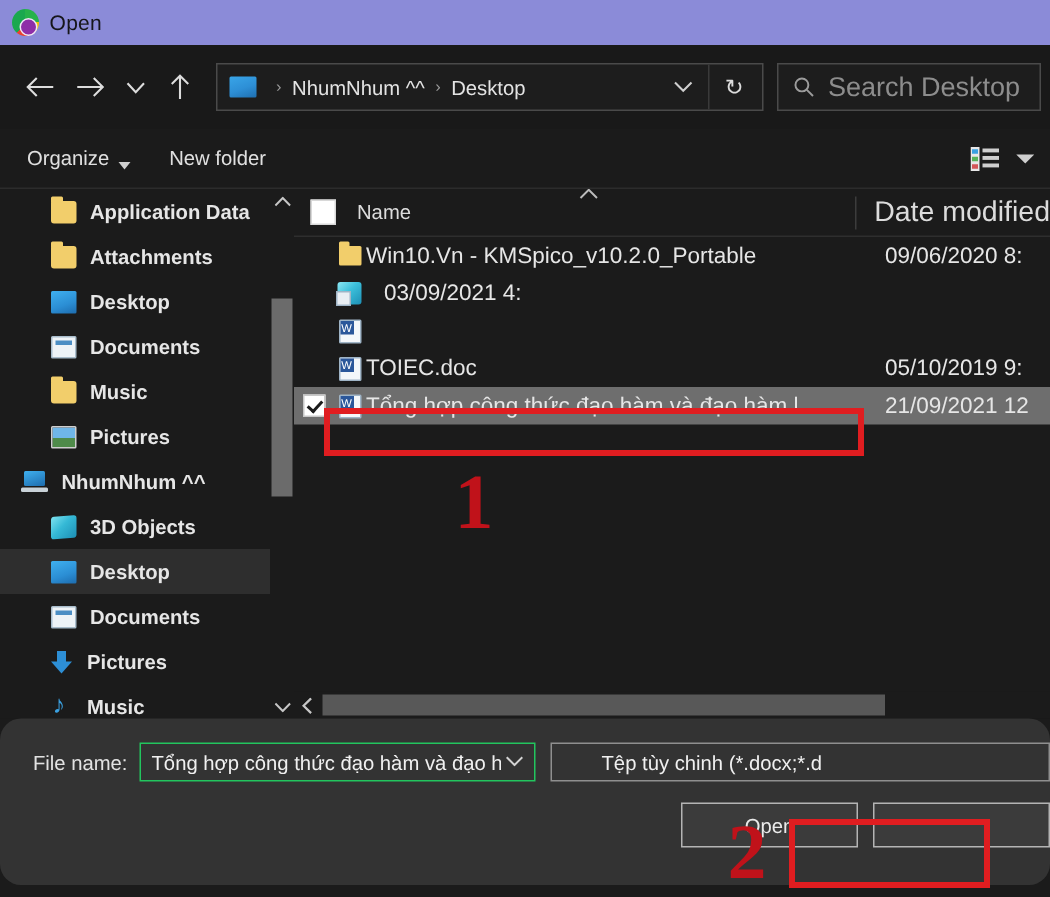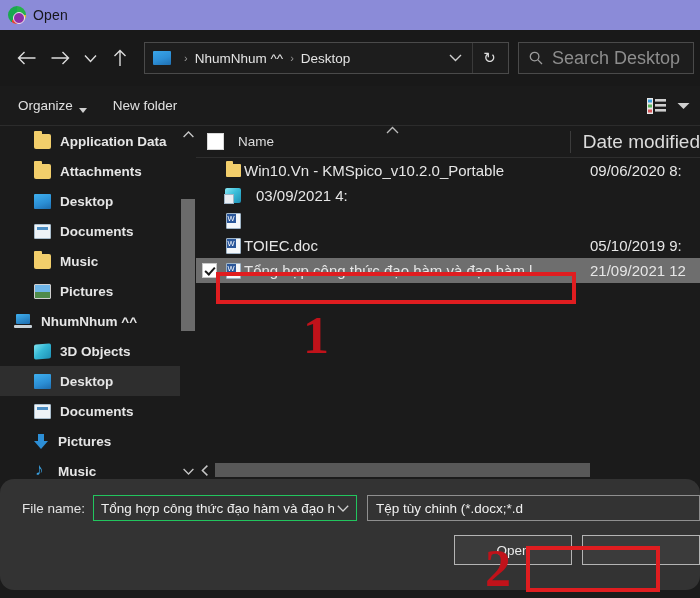--- a/index.html
+++ b/index.html
@@ -443,20 +443,21 @@
     height: 26px;
     border: 1px solid #8f8f8f;
     background: #333333;
     display: flex; align-items: center;
     padding-left: 8px;
     overflow: hidden;
   }
   .ft-value {
     font-size: 13.5px; color: #f0f0f0;
     white-space: nowrap;
+    margin-left: 25px;
   }
 
   .footer-row2 {
     display: flex;
     align-items: center;
     margin-top: 14px;
     padding-left: 10px;
   }
   .btn-spacer { flex: 1 1 auto; }
   .btn {

